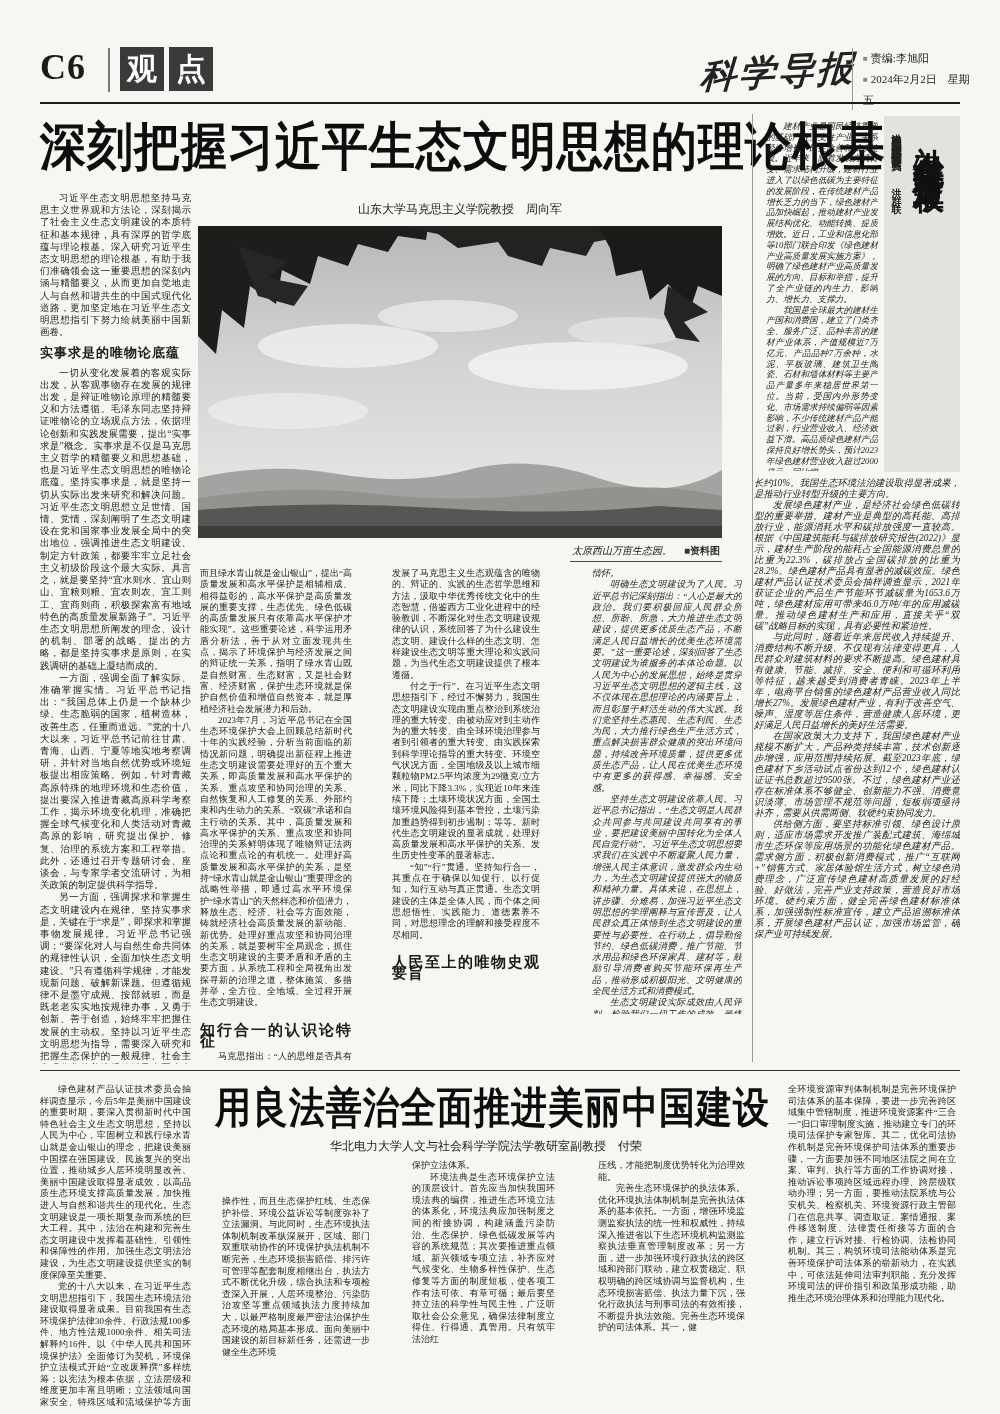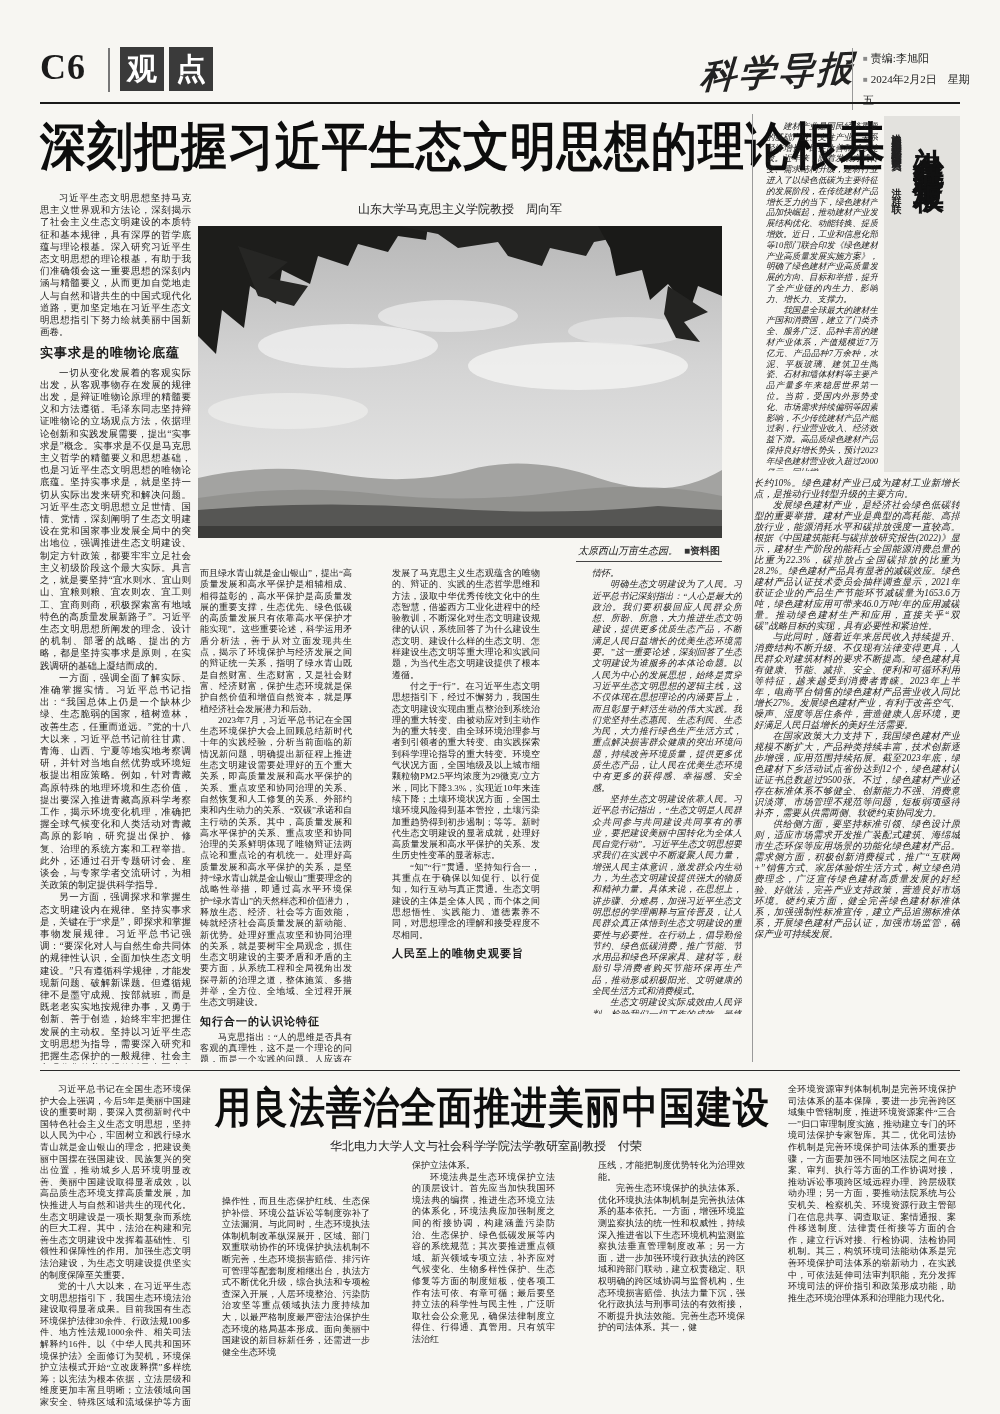--- a/index.html
+++ b/index.html
@@ -20,32 +20,32 @@
             letter-spacing:1px;text-align:center;white-space:nowrap;color:#0d0d0d;transform:scaleY(1.12);transform-origin:top;}
   .byline{font-size:12px;text-align:center;color:#222;}
   .bothead{font-weight:900;font-size:36px;letter-spacing:1px;text-align:center;white-space:nowrap;color:#0d0d0d;
            transform:scaleY(1.18);transform-origin:top;}
   
   .col{text-align:justify;overflow:hidden;}
   .col p{margin:0;text-indent:2em;}
   .col p.cont{text-indent:0;}
   .subhead{font-family:"Liberation Sans","DejaVu Sans",sans-serif;font-weight:bold;font-size:13px;
            text-indent:0;margin:9px 0 7px;letter-spacing:1px;}
-  .subhead.sm{font-size:11px;margin:7px 0 5px;}
+  .subhead.sm{font-size:15px;margin:15px 0 5px;}
   .b1{font-size:9.5px;line-height:12.2px;}
   .b2{font-size:9px;line-height:11.3px;}
   .b3{font-size:9px;line-height:11.6px;}
   .kai{font-style:italic;}
   .sb-narrow{font-size:8.6px;line-height:10.8px;}
   .sb-wide{font-size:9.4px;line-height:11px;}
   
   .photo{background:#cfcfcf;}
   .caption{font-size:10px;font-style:italic;text-align:right;color:#111;}
   .caption .inner{display:inline-block;border-bottom:1px solid #444;padding:0 2px 3px;}
-  .caption .credit{font-style:normal;font-weight:bold;margin-left:6px;color:#333;}
+  .caption .credit{font-style:normal;font-weight:bold;margin-left:12px;color:#333;}
   
   .vrule{width:1px;background:#9a9a9a;}
   .hrule{height:1px;background:#2a2a2a;}
   
   .graypanel{background:#e3e2de;display:flex;flex-direction:row;}
   .vtext{writing-mode:vertical-rl;text-orientation:upright;}
   .sb-title{font-size:31px;font-weight:900;letter-spacing:4px;color:#111;line-height:44px;padding-top:6px;}
   .sb-attr{font-size:10px;font-weight:bold;letter-spacing:1px;color:#222;line-height:20px;padding-top:10px;}
   .sb-author{font-size:10px;font-weight:bold;letter-spacing:8px;color:#222;line-height:20px;margin-top:14px;}
 </style>
@@ -143,31 +143,31 @@
 
   <div class="abs graypanel" style="left:884px;top:116px;width:76px;height:356px;">
     <div class="vtext sb-attr" style="margin-left:2px;">
       <span>洪群联系中国宏观经济研究院产业经济与技术经济研究所研究员</span>
       <span class="sb-author">洪群联</span>
     </div>
     <div class="vtext sb-title">补上绿色建材行业短板</div>
   </div>
 
   <div class="abs col kai sb-wide" style="left:754px;top:478px;width:206px;height:584px;">
-    <p class="cont">长约10%。绿色建材产业已成为建材工业新增长点，是推动行业转型升级的主要方向。</p>
+    <p class="cont">长约10%。我国生态环境法治建设取得显著成果，是推动行业转型升级的主要方向。</p>
     <p>发展绿色建材产业，是经济社会绿色低碳转型的重要举措。建材产业是典型的高耗能、高排放行业，能源消耗水平和碳排放强度一直较高。根据《中国建筑能耗与碳排放研究报告(2022)》显示，建材生产阶段的能耗占全国能源消费总量的比重为22.3%，碳排放占全国碳排放的比重为28.2%。绿色建材产品具有显著的减碳效应。绿色建材产品认证技术委员会抽样调查显示，2021年获证企业的产品生产节能环节减碳量为1653.6万吨，绿色建材应用可带来46.0万吨/年的应用减碳量。推动绿色建材生产和应用，直接关乎“双碳”战略目标的实现，具有必要性和紧迫性。</p>
     <p>与此同时，随着近年来居民收入持续提升、消费结构不断升级、不仅现有法律变得更具，人民群众对建筑材料的要求不断提高。绿色建材具有健康、节能、减排、安全、便利和可循环利用等特征，越来越受到消费者青睐。2023年上半年，电商平台销售的绿色建材产品营业收入同比增长27%。发展绿色建材产业，有利于改善空气、噪声、湿度等居住条件，营造健康人居环境，更好满足人民日益增长的美好生活需要。</p>
     <p>在国家政策大力支持下，我国绿色建材产业规模不断扩大，产品种类持续丰富，技术创新逐步增强，应用范围持续拓展。截至2023年底，绿色建材下乡活动试点省份达到12个，绿色建材认证证书总数超过9500张。不过，绿色建材产业还存在标准体系不够健全、创新能力不强、消费意识淡薄、市场管理不规范等问题，短板弱项亟待补齐，需要从供需两侧、软硬约束协同发力。</p>
     <p>供给侧方面，要坚持标准引领、绿色设计原则，适应市场需求开发推广装配式建筑、海绵城市生态环保等应用场景的功能化绿色建材产品。需求侧方面，积极创新消费模式，推广“互联网+”销售方式、家居体验馆生活方式，树立绿色消费理念，广泛宣传绿色建材高质量发展的好经验、好做法，完善产业支持政策，营造良好市场环境。硬约束方面，健全完善绿色建材标准体系，加强强制性标准宣传，建立产品追溯标准体系，开展绿色建材产品认证，加强市场监管，确保产业可持续发展。</p>
   </div>
 
   <div class="abs hrule" style="left:40px;top:1070px;width:920px;"></div>
 
   <div class="abs col b3" style="left:40px;top:1084px;width:151px;height:322px;">
-    <p>习近平总书记在全国生态环境保护大会上强调，今后5年是美丽中国建设的重要时期，要深入贯彻新时代中国特色社会主义生态文明思想，坚持以人民为中心，牢固树立和践行绿水青山就是金山银山的理念，把建设美丽中国摆在强国建设、民族复兴的突出位置，推动城乡人居环境明显改善、美丽中国建设取得显著成效，以高品质生态环境支撑高质量发展，加快推进人与自然和谐共生的现代化。生态文明建设是一项长期复杂而系统的巨大工程。其中，法治在构建和完善生态文明建设中发挥着基础性、引领性和保障性的作用。加强生态文明法治建设，为生态文明建设提供坚实的制度保障至关重要。</p>
+    <p>绿色建材产品认证技术委员会抽样调查显示，今后5年是美丽中国建设的重要时期，要深入贯彻新时代中国特色社会主义生态文明思想，坚持以人民为中心，牢固树立和践行绿水青山就是金山银山的理念，把建设美丽中国摆在强国建设、民族复兴的突出位置，推动城乡人居环境明显改善、美丽中国建设取得显著成效，以高品质生态环境支撑高质量发展，加快推进人与自然和谐共生的现代化。生态文明建设是一项长期复杂而系统的巨大工程。其中，法治在构建和完善生态文明建设中发挥着基础性、引领性和保障性的作用。加强生态文明法治建设，为生态文明建设提供坚实的制度保障至关重要。</p>
     <p>党的十八大以来，在习近平生态文明思想指引下，我国生态环境法治建设取得显著成果。目前我国有生态环境保护法律30余件、行政法规100多件、地方性法规1000余件、相关司法解释约16件。以《中华人民共和国环境保护法》全面修订为契机，环境保护立法模式开始“立改废释撰”多样统筹；以宪法为根本依据，立法层级和维度更加丰富且明晰；立法领域向国家安全、特殊区域和流域保护等方面深入拓展，创新性的《青藏高原生态保护法》《长江保护法》等得以出台，立法内容不断优化，不仅现有法律变得更具</p>
   </div>
 
   <div class="abs bothead" style="left:215px;top:1080px;width:542px;">用良法善治全面推进美丽中国建设</div>
   <div class="abs byline" style="left:215px;top:1138px;width:542px;">华北电力大学人文与社会科学学院法学教研室副教授　付荣</div>
 
   <div class="abs col b3" style="left:222px;top:1160px;width:148px;height:248px;margin-top:36px;">
     <p class="cont">操作性，而且生态保护红线、生态保护补偿、环境公益诉讼等制度弥补了立法漏洞。与此同时，生态环境执法体制机制改革纵深展开，区域、部门双重联动协作的环境保护执法机制不断完善，生态环境损害赔偿、排污许可管理等配套制度相继出台，执法方式不断优化升级，综合执法和专项检查深入开展，人居环境整治、污染防治攻坚等重点领域执法力度持续加大，以最严格制度最严密法治保护生态环境的格局基本形成。面向美丽中国建设的新目标新任务，还需进一步健全生态环境</p>
   </div>
 

